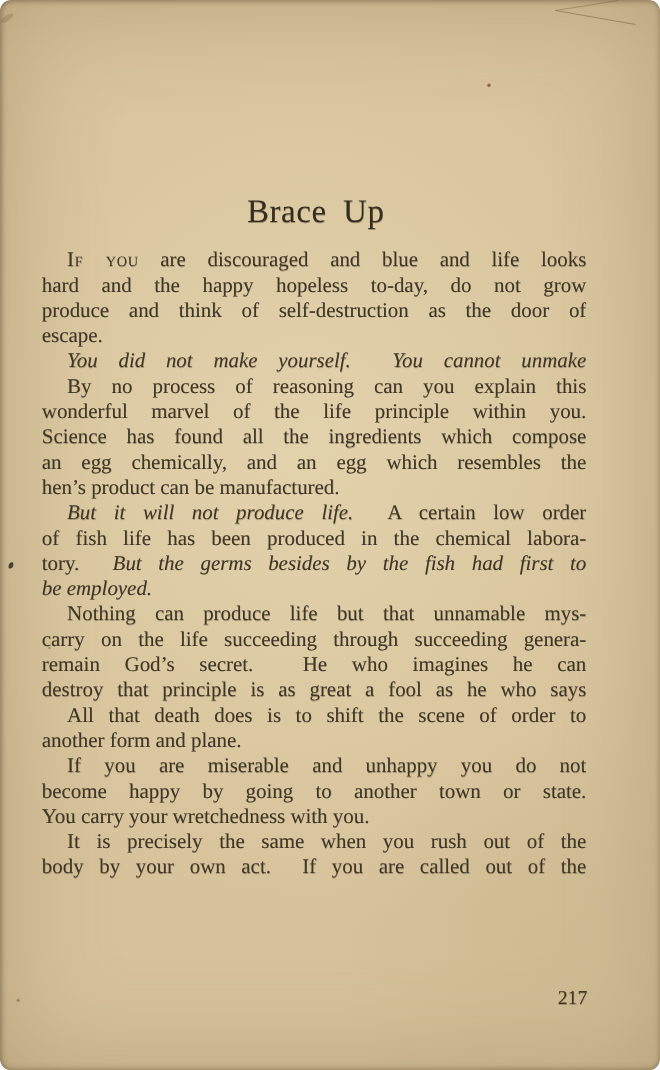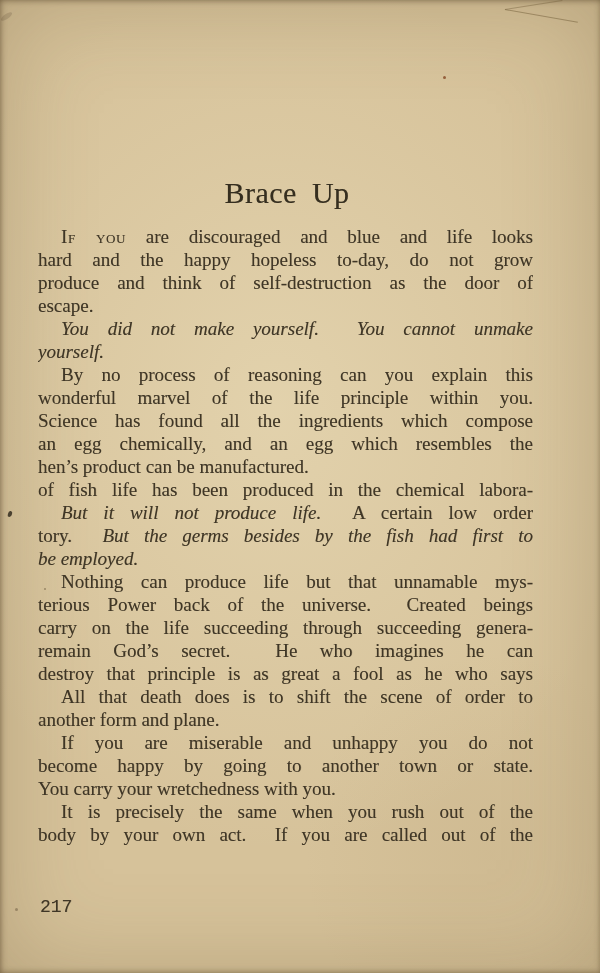--- a/index.html
+++ b/index.html
@@ -14,20 +14,21 @@
     background-color: #d6c29a;
     background-image:
       radial-gradient(90% 65% at 46% 42%, rgba(241,229,194,0.45), rgba(241,229,194,0) 70%),
       radial-gradient(45% 30% at 82% 88%, rgba(148,122,78,0.10), rgba(148,122,78,0) 70%);
     box-shadow:
       inset 0 0 95px rgba(110,88,52,0.30),
       inset 3px 0 6px -2px rgba(70,52,28,0.45),
       inset 0 4px 6px -3px rgba(70,52,28,0.35),
       inset -2px -3px 6px -2px rgba(70,52,28,0.30);
     overflow: hidden;
+    border-radius: 10px;
   }
   .title {
     position: absolute; left: 40px; top: 178px; width: 494px;
     text-align: center;
     font-size: 30px; line-height: 30px;
     color: #352e1f;
     word-spacing: 7px; letter-spacing: 0.5px;
     text-shadow: 0.3px 0.3px 0 rgba(53,46,31,0.4);
   }
   .textblock {
@@ -39,23 +40,22 @@
   .line {
     height: 23px; overflow: hidden;
     text-align: justify; text-align-last: justify; text-justify: inter-word;
   }
   .line.left { text-align: left; text-align-last: left; }
   .line.indent { padding-left: 23px; }
   .it { font-style: italic; }
   .sc { font-variant: small-caps; letter-spacing: 0.6px; }
   .pageno {
     position: absolute; left: 40px; top: 897px; width: 494px;
-    text-align: left; font-size: 18px; color: #3f3626;
+    text-align: right; font-size: 18px; color: #3f3626;
     text-shadow: 0.3px 0.3px 0 rgba(63,54,38,0.35);
-    font-family: Liberation Mono, monospace;
   }
   
   .crease-a {
     position: absolute; left: 505px; top: 9px; width: 58px; height: 1px;
     background: rgba(118,98,62,0.45);
     transform: rotate(-9deg); transform-origin: left top;
   }
   .crease-b {
     position: absolute; left: 505px; top: 9px; width: 74px; height: 1px;
     background: rgba(118,98,62,0.55);
@@ -99,32 +99,30 @@
   <div class="speck-bottom"></div>
 
   <div class="title">Brace Up</div>
 
   <div class="textblock">
       <div class="line indent"><span class="sc">If you</span><span class="ro"> are discouraged and blue and life looks</span></div>
       <div class="line"><span class="ro">hard and the happy hopeless to-day, do not grow</span></div>
       <div class="line"><span class="ro">produce and think of self-destruction as the door of</span></div>
       <div class="line left"><span class="ro">escape.</span></div>
       <div class="line indent"><span class="it">You did not make yourself.&nbsp; You cannot unmake</span></div>
-      <div class="line left"><span class="it">yourself.</span></div>
       <div class="line indent"><span class="ro">By no process of reasoning can you explain this</span></div>
       <div class="line"><span class="ro">wonderful marvel of the life principle within you.</span></div>
       <div class="line"><span class="ro">Science has found all the ingredients which compose</span></div>
       <div class="line"><span class="ro">an egg chemically, and an egg which resembles the</span></div>
       <div class="line left"><span class="ro">hen’s product can be manufactured.</span></div>
+      <div class="line indent"><span class="it">But it will not produce life.</span><span class="ro">&nbsp; A certain low order</span></div>
       <div class="line"><span class="ro">of fish life has been produced in the chemical labora-</span></div>
-      <div class="line indent"><span class="it">But it will not produce life.</span><span class="ro">&nbsp; A certain low order</span></div>
       <div class="line"><span class="ro">tory.&nbsp; </span><span class="it">But the germs besides by the fish had first to</span></div>
       <div class="line left"><span class="it">be employed.</span></div>
       <div class="line indent"><span class="ro">Nothing can produce life but that unnamable mys-</span></div>
-      <div class="line"><span class="ro">terious Power back of the universe.&nbsp; Created beings</span></div>
       <div class="line"><span class="ro">carry on the life succeeding through succeeding genera-</span></div>
       <div class="line"><span class="ro">remain God’s secret.&nbsp; He who imagines he can</span></div>
       <div class="line"><span class="ro">destroy that principle is as great a fool as he who says</span></div>
       <div class="line indent"><span class="ro">All that death does is to shift the scene of order to</span></div>
       <div class="line left"><span class="ro">another form and plane.</span></div>
       <div class="line indent"><span class="ro">If you are miserable and unhappy you do not</span></div>
       <div class="line"><span class="ro">become happy by going to another town or state.</span></div>
       <div class="line left"><span class="ro">You carry your wretchedness with you.</span></div>
       <div class="line indent"><span class="ro">It is precisely the same when you rush out of the</span></div>
       <div class="line"><span class="ro">body by your own act.&nbsp; If you are called out of the</span></div>

